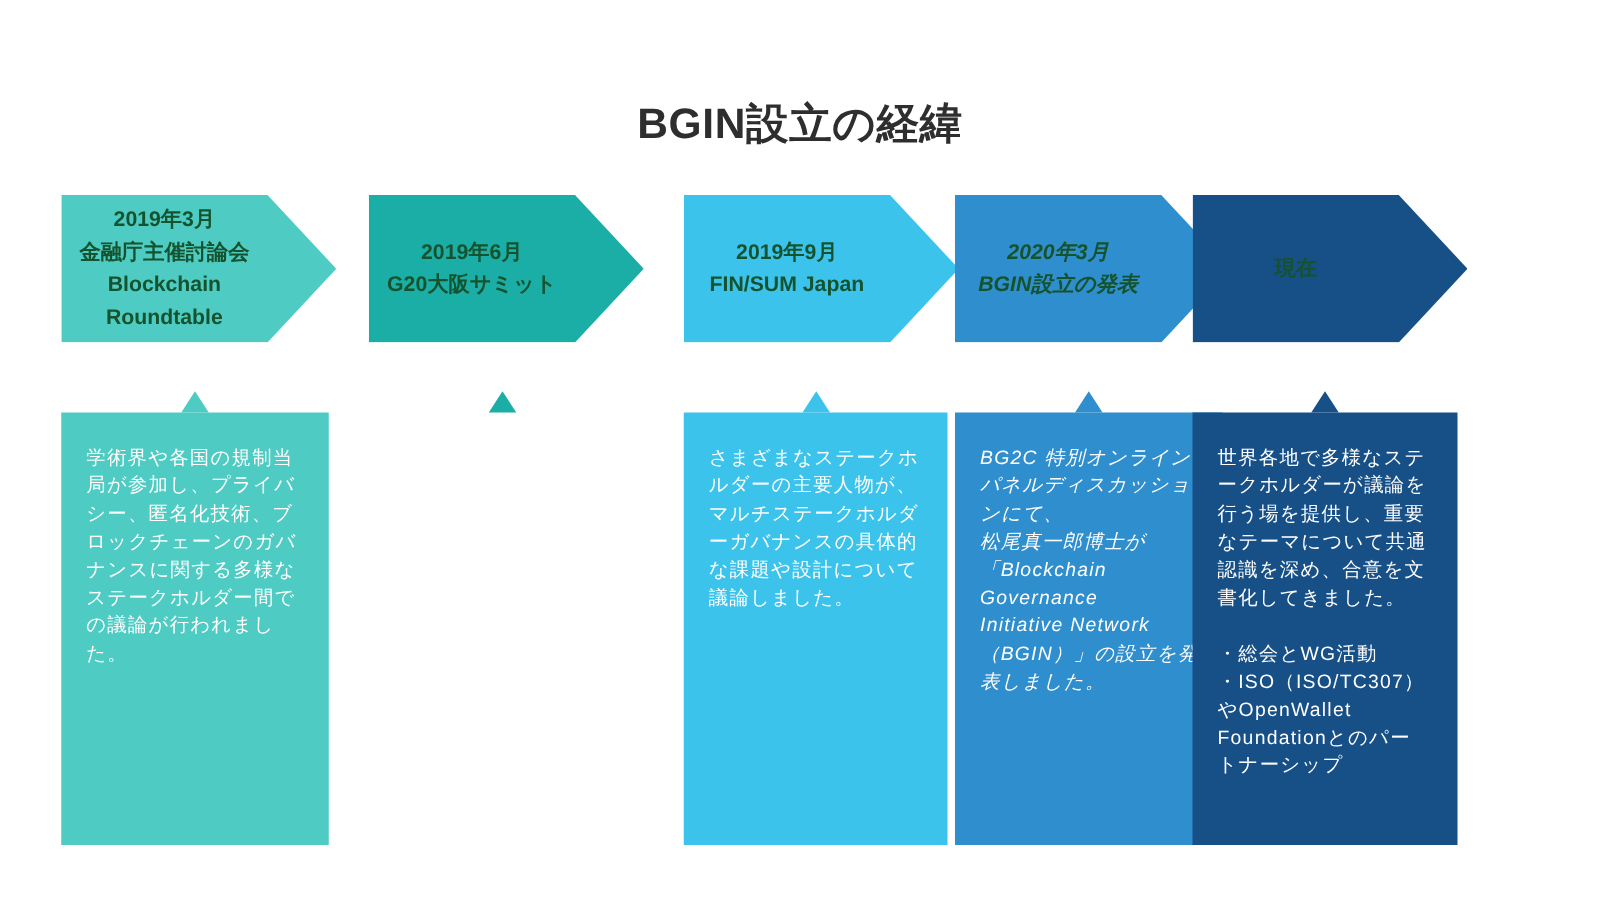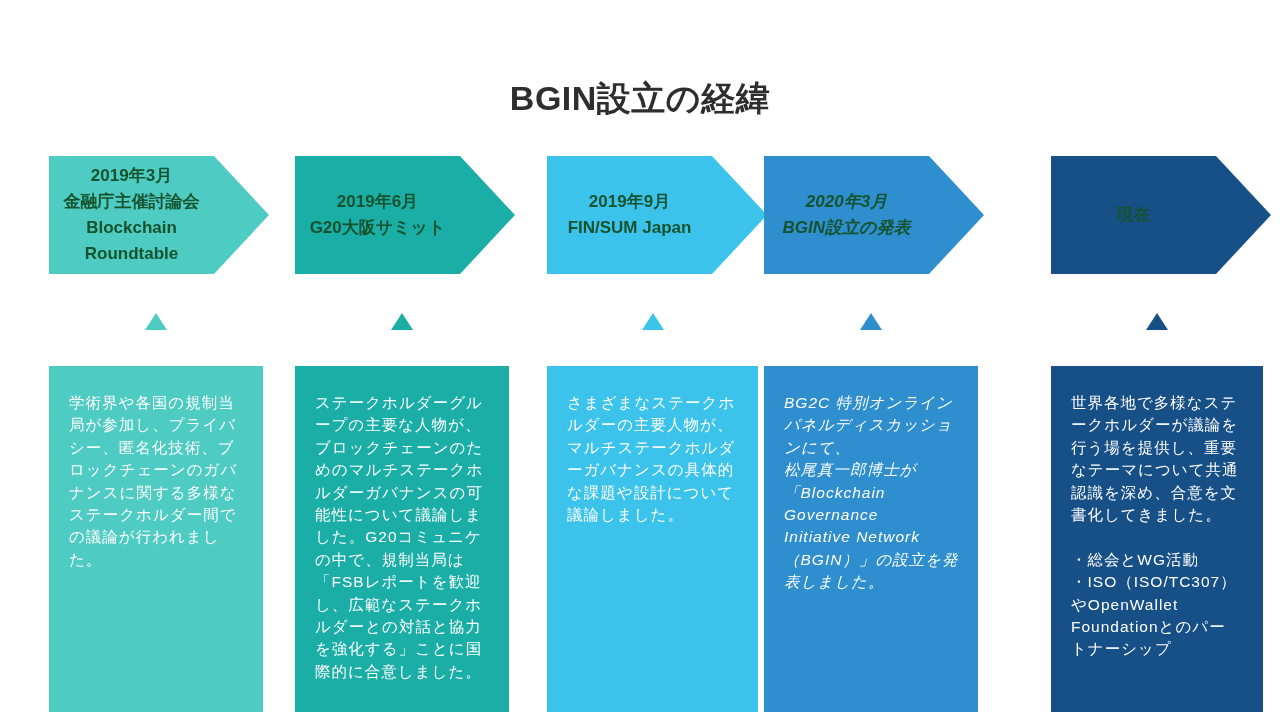--- a/index.html
+++ b/index.html
@@ -11,21 +11,21 @@
   .col { position:absolute; top:156px; height:530px; }
   .arrow { position:absolute; top:0; left:0; width:220px; height:118px;
     background:var(--c); clip-path:polygon(0 0, 165px 0, 100% 50%, 165px 100%, 0 100%); }
   .arrow-label { position:absolute; top:0; left:0; width:165px; height:118px;
     display:flex; align-items:center; justify-content:center; text-align:center;
     color:#14532d; font-weight:bold; font-size:17px; line-height:26px; white-space:pre-line; }
   .tri { position:absolute; top:157px; left:50%; margin-left:-11px; width:0; height:0;
     border-left:11px solid transparent; border-right:11px solid transparent;
     border-bottom:17px solid var(--c); }
   .box { position:absolute; top:174px; left:0; width:100%; height:346px;
-    background:var(--c);margin-top:36px; }
+    background:var(--c); }
   .box-text { position:absolute; top:26px; left:20px; right:16px;
     color:#fff; font-size:15.5px; line-height:22.4px; letter-spacing:1px; white-space:pre-line; }
 </style>
 </head>
 <body>
 
 <div class="page">
   <div class="title">BGIN設立の経緯</div>
 
   <div class="col" style="left: 49px; width: 214px; --c: #4ECBC2;">
@@ -45,35 +45,20 @@
 の議論が行われまし
 た。</div>
     </div>
   </div>
 
   <div class="col" style="left: 295px; width: 214px; --c: #1BAEA7;">
     <div class="arrow"></div>
     <div class="arrow-label">2019年6月
 G20大阪サミット</div>
     <div class="tri"></div>
-    <div class="box">
-      <div class="box-text">ステークホルダーグル
-ープの主要な人物が、
-ブロックチェーンのた
-めのマルチステークホ
-ルダーガバナンスの可
-能性について議論しま
-した。G20コミュニケ
-の中で、規制当局は
-「FSBレポートを歓迎
-し、広範なステークホ
-ルダーとの対話と協力
-を強化する」ことに国
-際的に合意しました。</div>
-    </div>
   </div>
 
   <div class="col" style="left: 547px; width: 211px; --c: #3CC3EC;">
     <div class="arrow"></div>
     <div class="arrow-label">2019年9月
 FIN/SUM Japan</div>
     <div class="tri"></div>
     <div class="box">
       <div class="box-text">さまざまなステークホ
 ルダーの主要人物が、
@@ -95,21 +80,21 @@
 ンにて、
 松尾真一郎博士が
 「Blockchain
 Governance
 Initiative Network
 （BGIN）」の設立を発
 表しました。</div>
     </div>
   </div>
 
-  <div class="col" style="left: 1051px; width: 212px; --c: #174F87;">
+  <div class="col" style="left: 954px; width: 212px; --c: #174F87;">
     <div class="arrow"></div>
     <div class="arrow-label">現在</div>
     <div class="tri"></div>
     <div class="box">
       <div class="box-text">世界各地で多様なステ
 ークホルダーが議論を
 行う場を提供し、重要
 なテーマについて共通
 認識を深め、合意を文
 書化してきました。

